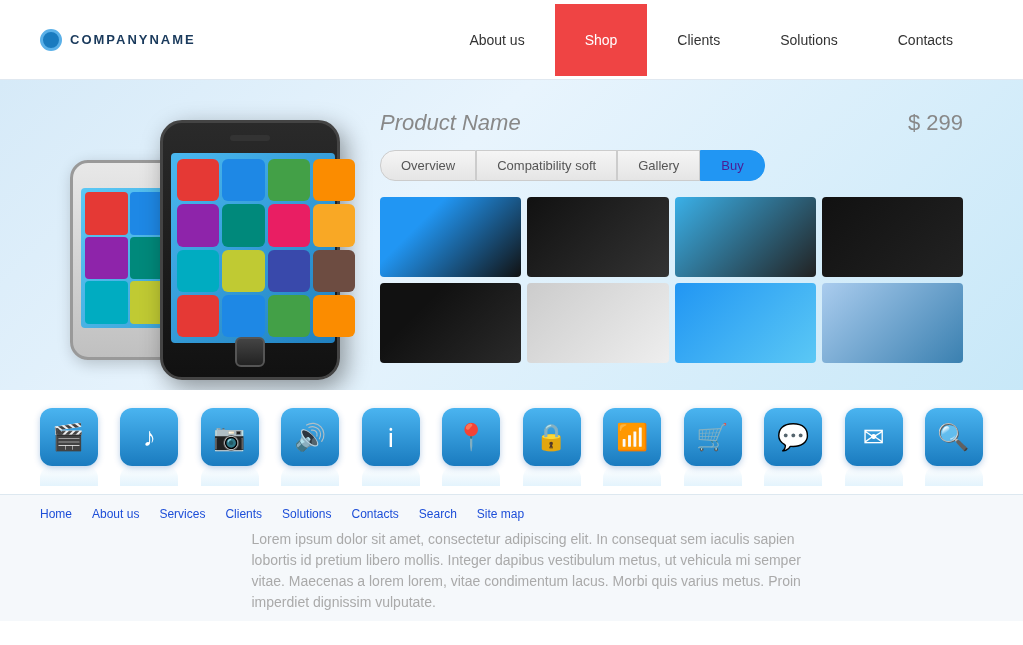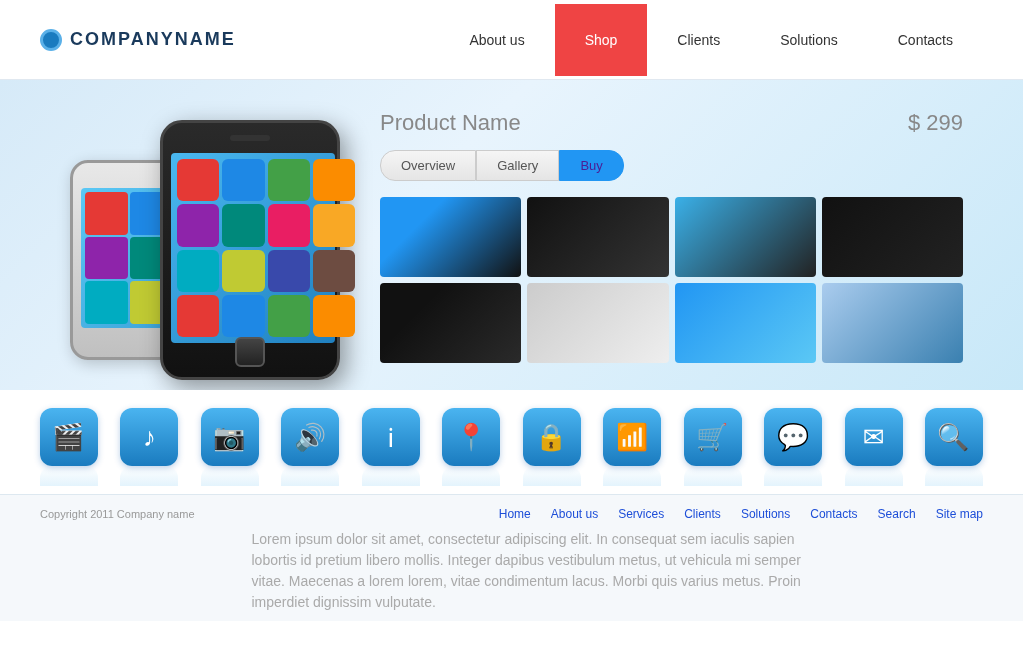--- a/index.html
+++ b/index.html
@@ -26,21 +26,21 @@
       gap: 8px;
       margin-right: auto;
     }
     .logo-circle {
       width: 22px; height: 22px;
       background: #1a7bbf;
       border-radius: 50%;
       border: 3px solid #5ab0e8;
     }
     .logo-text {
-      font-size: 18px;
+      font-size: 13px;
       font-weight: bold;
       color: #1a3a5c;
       letter-spacing: 2px;
       text-transform: uppercase;
     }
     nav {
       display: flex;
       align-items: center;
       gap: 0;
     }
@@ -160,20 +160,21 @@
     .product-header {
       display: flex;
       align-items: center;
       justify-content: space-between;
       margin-bottom: 14px;
     }
     .product-name {
       font-size: 22px;
       color: #888;
       font-weight: 300;
+      font-style: italic;
     }
     .product-price {
       font-size: 22px;
       color: #888;
       font-weight: 300;
     }
     .product-tabs {
       display: flex;
       gap: 0;
       margin-bottom: 16px;
@@ -363,20 +364,21 @@
     </div>
   </div>
 
   <div class="product-panel">
     <div class="product-header">
       <span class="product-name">Product Name</span>
       <span class="product-price">$ 299</span>
     </div>
     <div class="product-tabs">
       <button class="prod-tab">Overview</button>
+      <button class="prod-tab">Compatibility soft</button>
       <button class="prod-tab">Gallery</button>
       <button class="prod-tab active">Buy</button>
     </div>
     <div class="gallery-grid">
       <div class="gallery-item g1"></div>
       <div class="gallery-item g2"></div>
       <div class="gallery-item g3"></div>
       <div class="gallery-item g4"></div>
       <div class="gallery-item g5"></div>
       <div class="gallery-item g6"></div>
@@ -432,21 +434,20 @@
     <div class="icon-reflection"></div>
   </div>
   <div class="icon-btn">
     <div class="icon-box">🔍</div>
     <div class="icon-reflection"></div>
   </div>
 </div>
 
 <footer id="footer">
   <div class="footer-top">
-    <span class="footer-copyright">Copyright 2011 Company name</span>
     <nav class="footer-nav">
       <a class="footer-nav-link">Home</a>
       <a class="footer-nav-link">About us</a>
       <a class="footer-nav-link">Services</a>
       <a class="footer-nav-link">Clients</a>
       <a class="footer-nav-link">Solutions</a>
       <a class="footer-nav-link">Contacts</a>
       <a class="footer-nav-link">Search</a>
       <a class="footer-nav-link">Site map</a>
     </nav>

